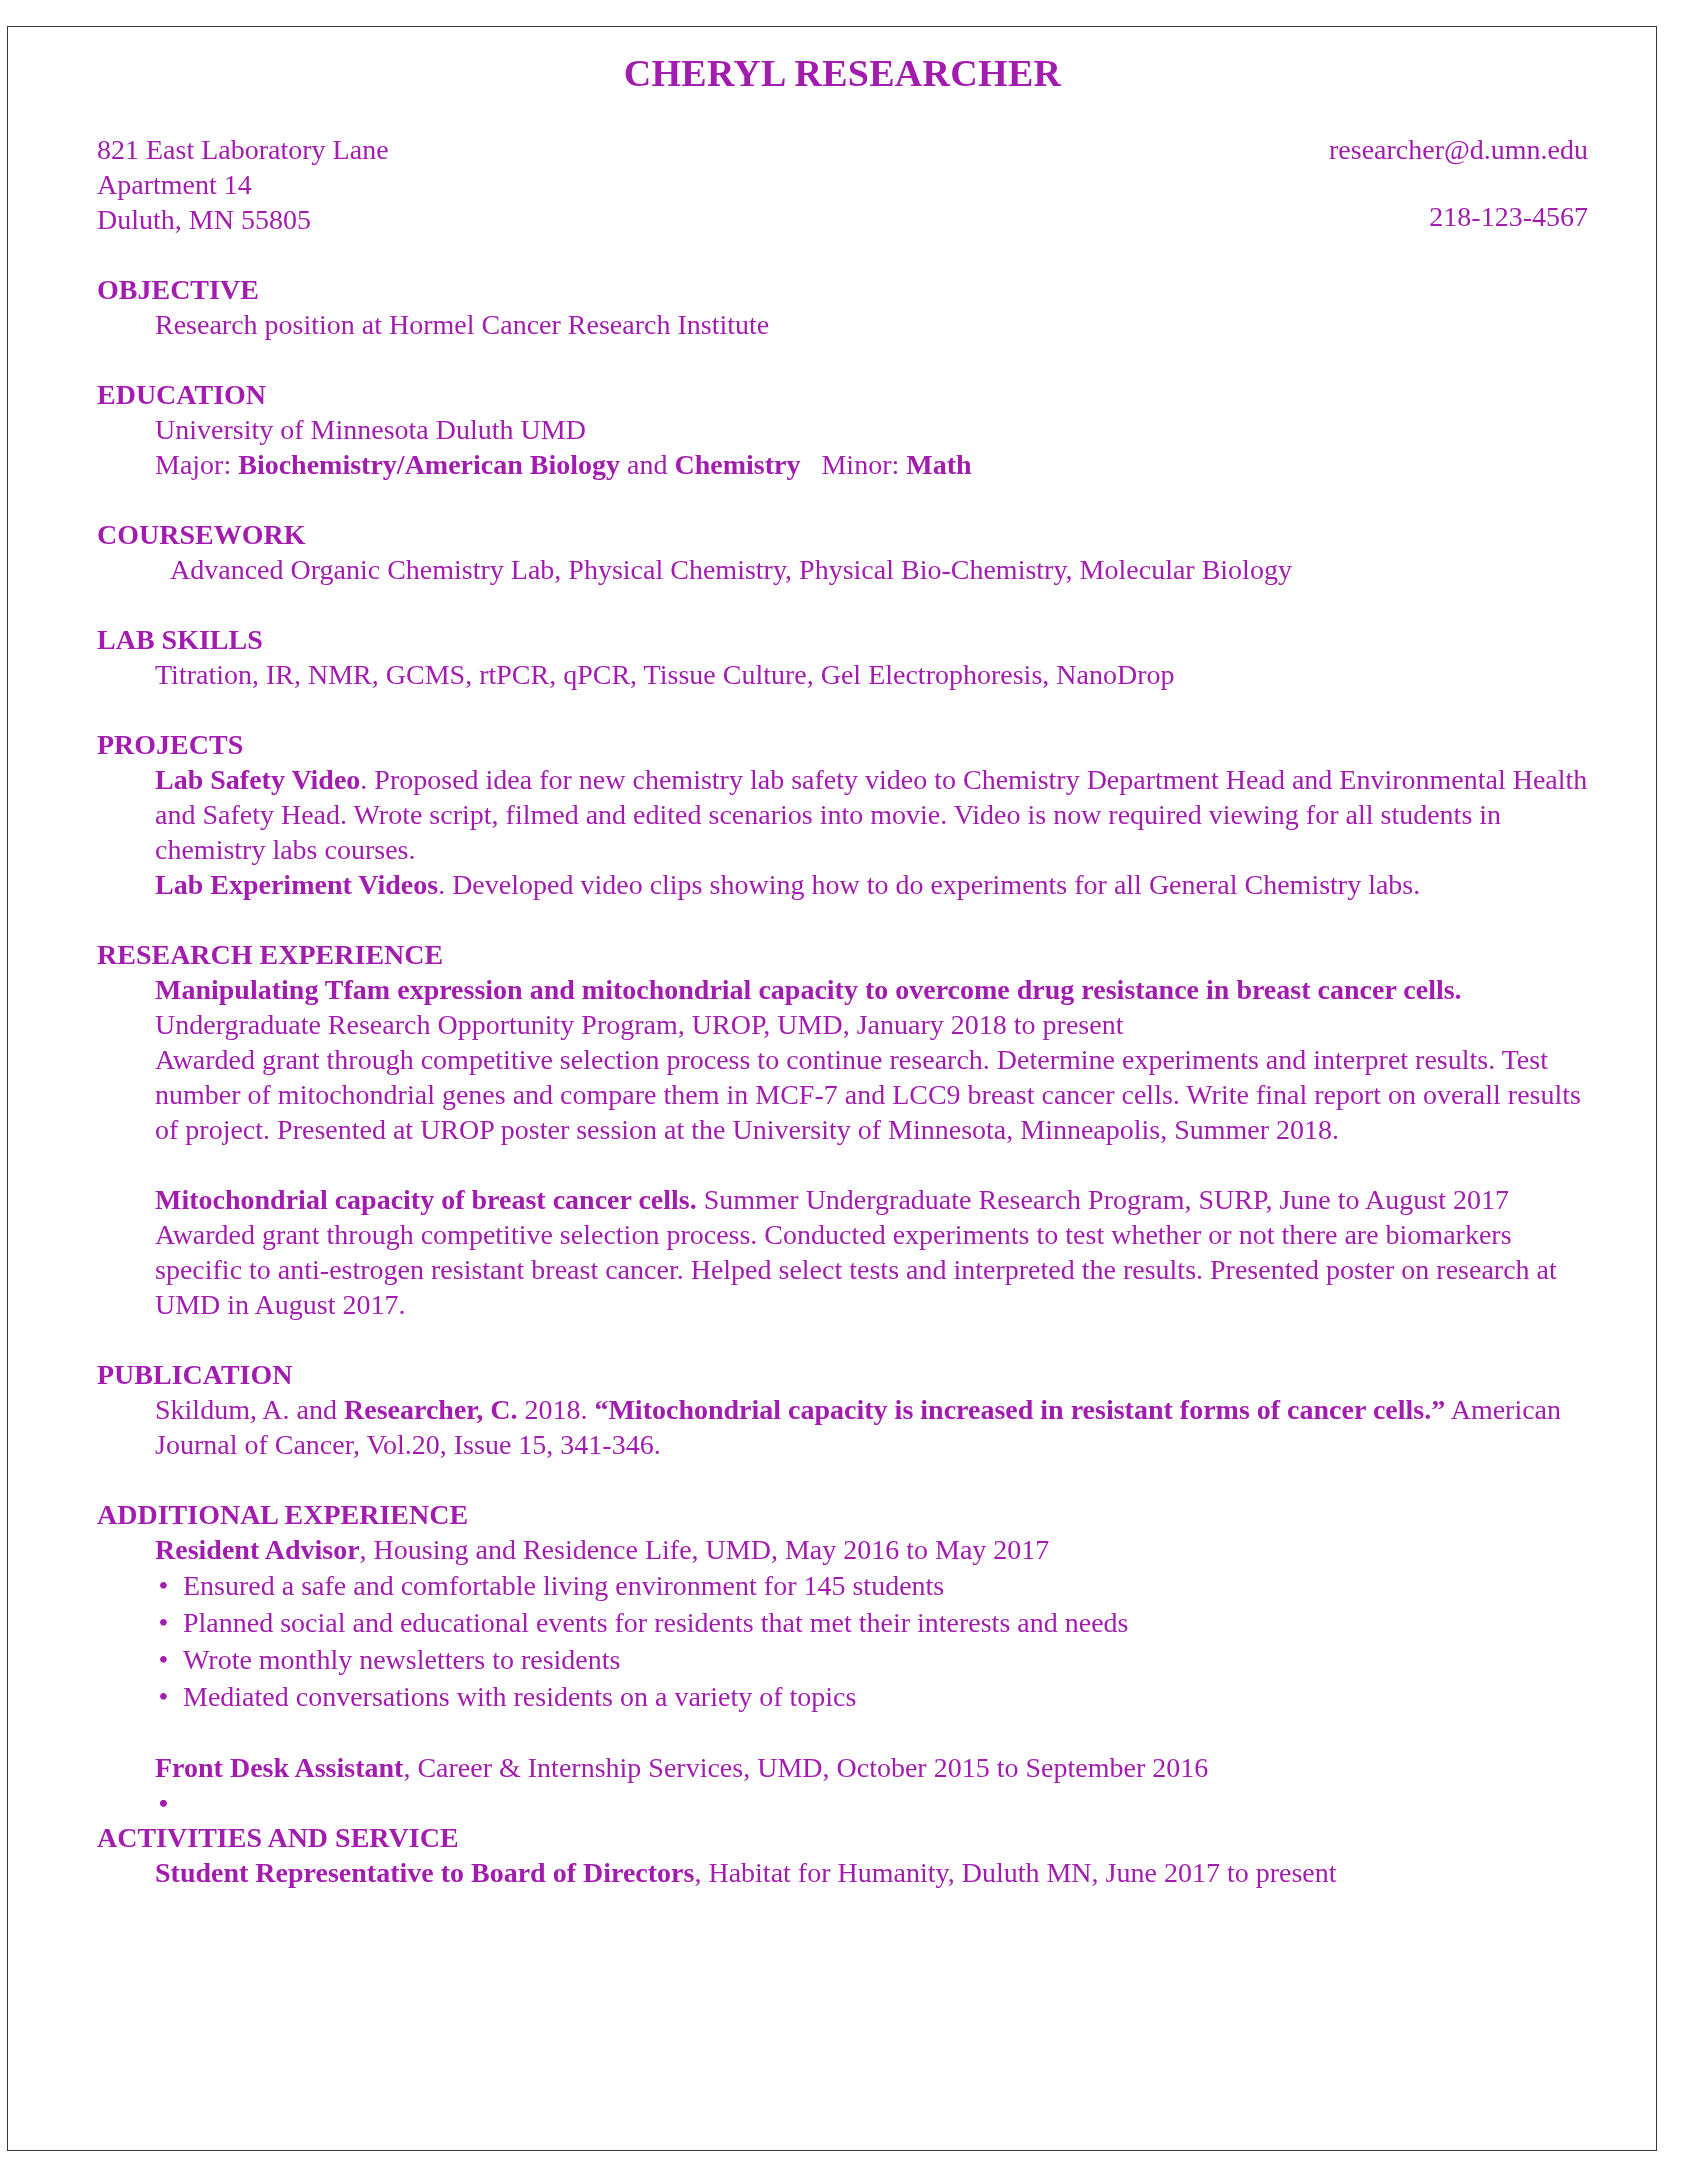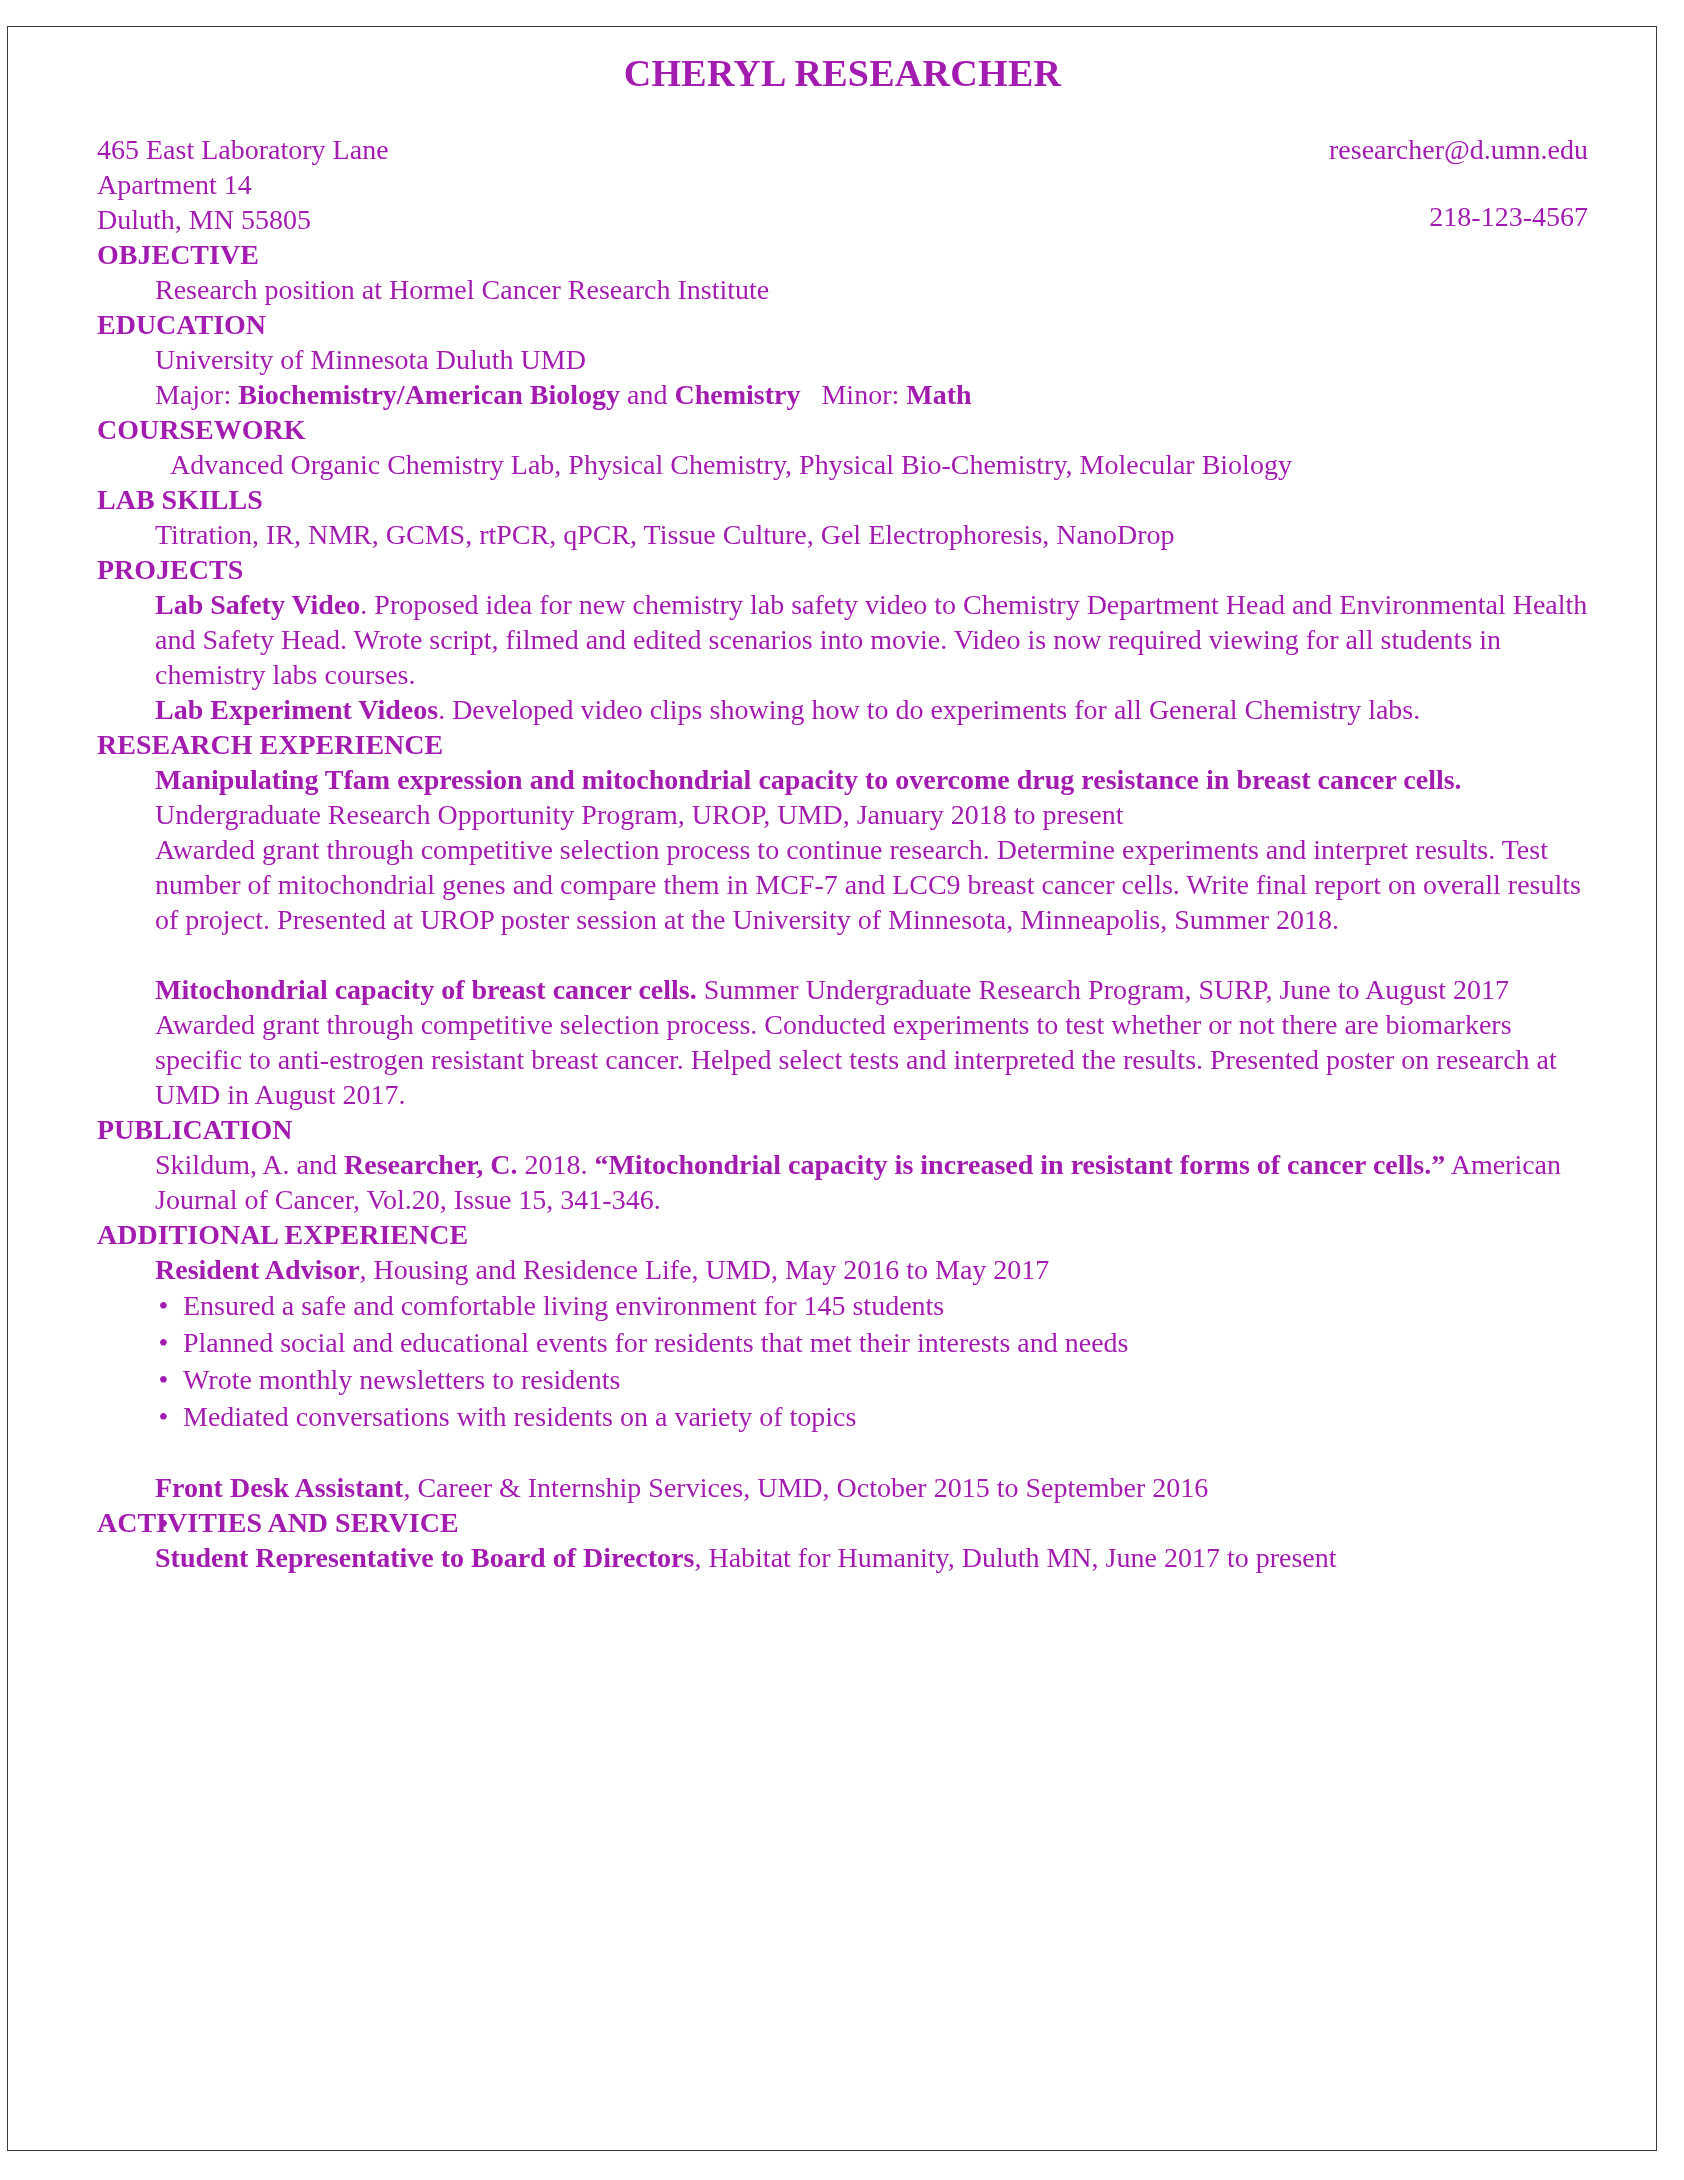--- a/index.html
+++ b/index.html
@@ -13,42 +13,42 @@
     font-family: "Liberation Serif", serif; color: #a21caf;
     font-size: 28px; line-height: 35px;
   }
   .name {
     text-align: center; font-weight: bold; font-size: 38px; line-height: 44px;
     margin: 0 0 37px 0; letter-spacing: 0.3px;
   }
   .contact { display: flex; justify-content: space-between; }
   .contact .left, .contact .right { display: flex; flex-direction: column; }
   .contact .right { text-align: right; gap: 32px; }
-  .section { }
+  .section { margin-top: 35px; }
   .section-title { font-weight: bold; font-size: 28px; line-height: 35px; }
   .indent { padding-left: 58px; }
   .indent2 { padding-left: 73px; }
   .b { font-weight: bold; }
   .gap { height: 35px; }
   ul.bullets { list-style: none; margin: 0; padding: 0 0 0 58px; }
   ul.bullets li { position: relative; padding-left: 28px; line-height: 37px; }
   ul.bullets li .dot { position: absolute; left: 3.4px; top: 0; }
 </style>
 </head>
 <body>
 
 <div class="frame"></div>
 
 <div class="page">
 
   <div class="name">CHERYL RESEARCHER</div>
 
   <div class="contact">
     <div class="left">
-      <span>465 East Laboratory Lane</span>
+      <span>821 East Laboratory Lane</span>
       <span>Apartment 14</span>
       <span>Duluth, MN 55805</span>
     </div>
     <div class="right">
       <span>researcher@d.umn.edu</span>
       <span>218-123-4567</span>
     </div>
   </div>
 
   <div class="section">

